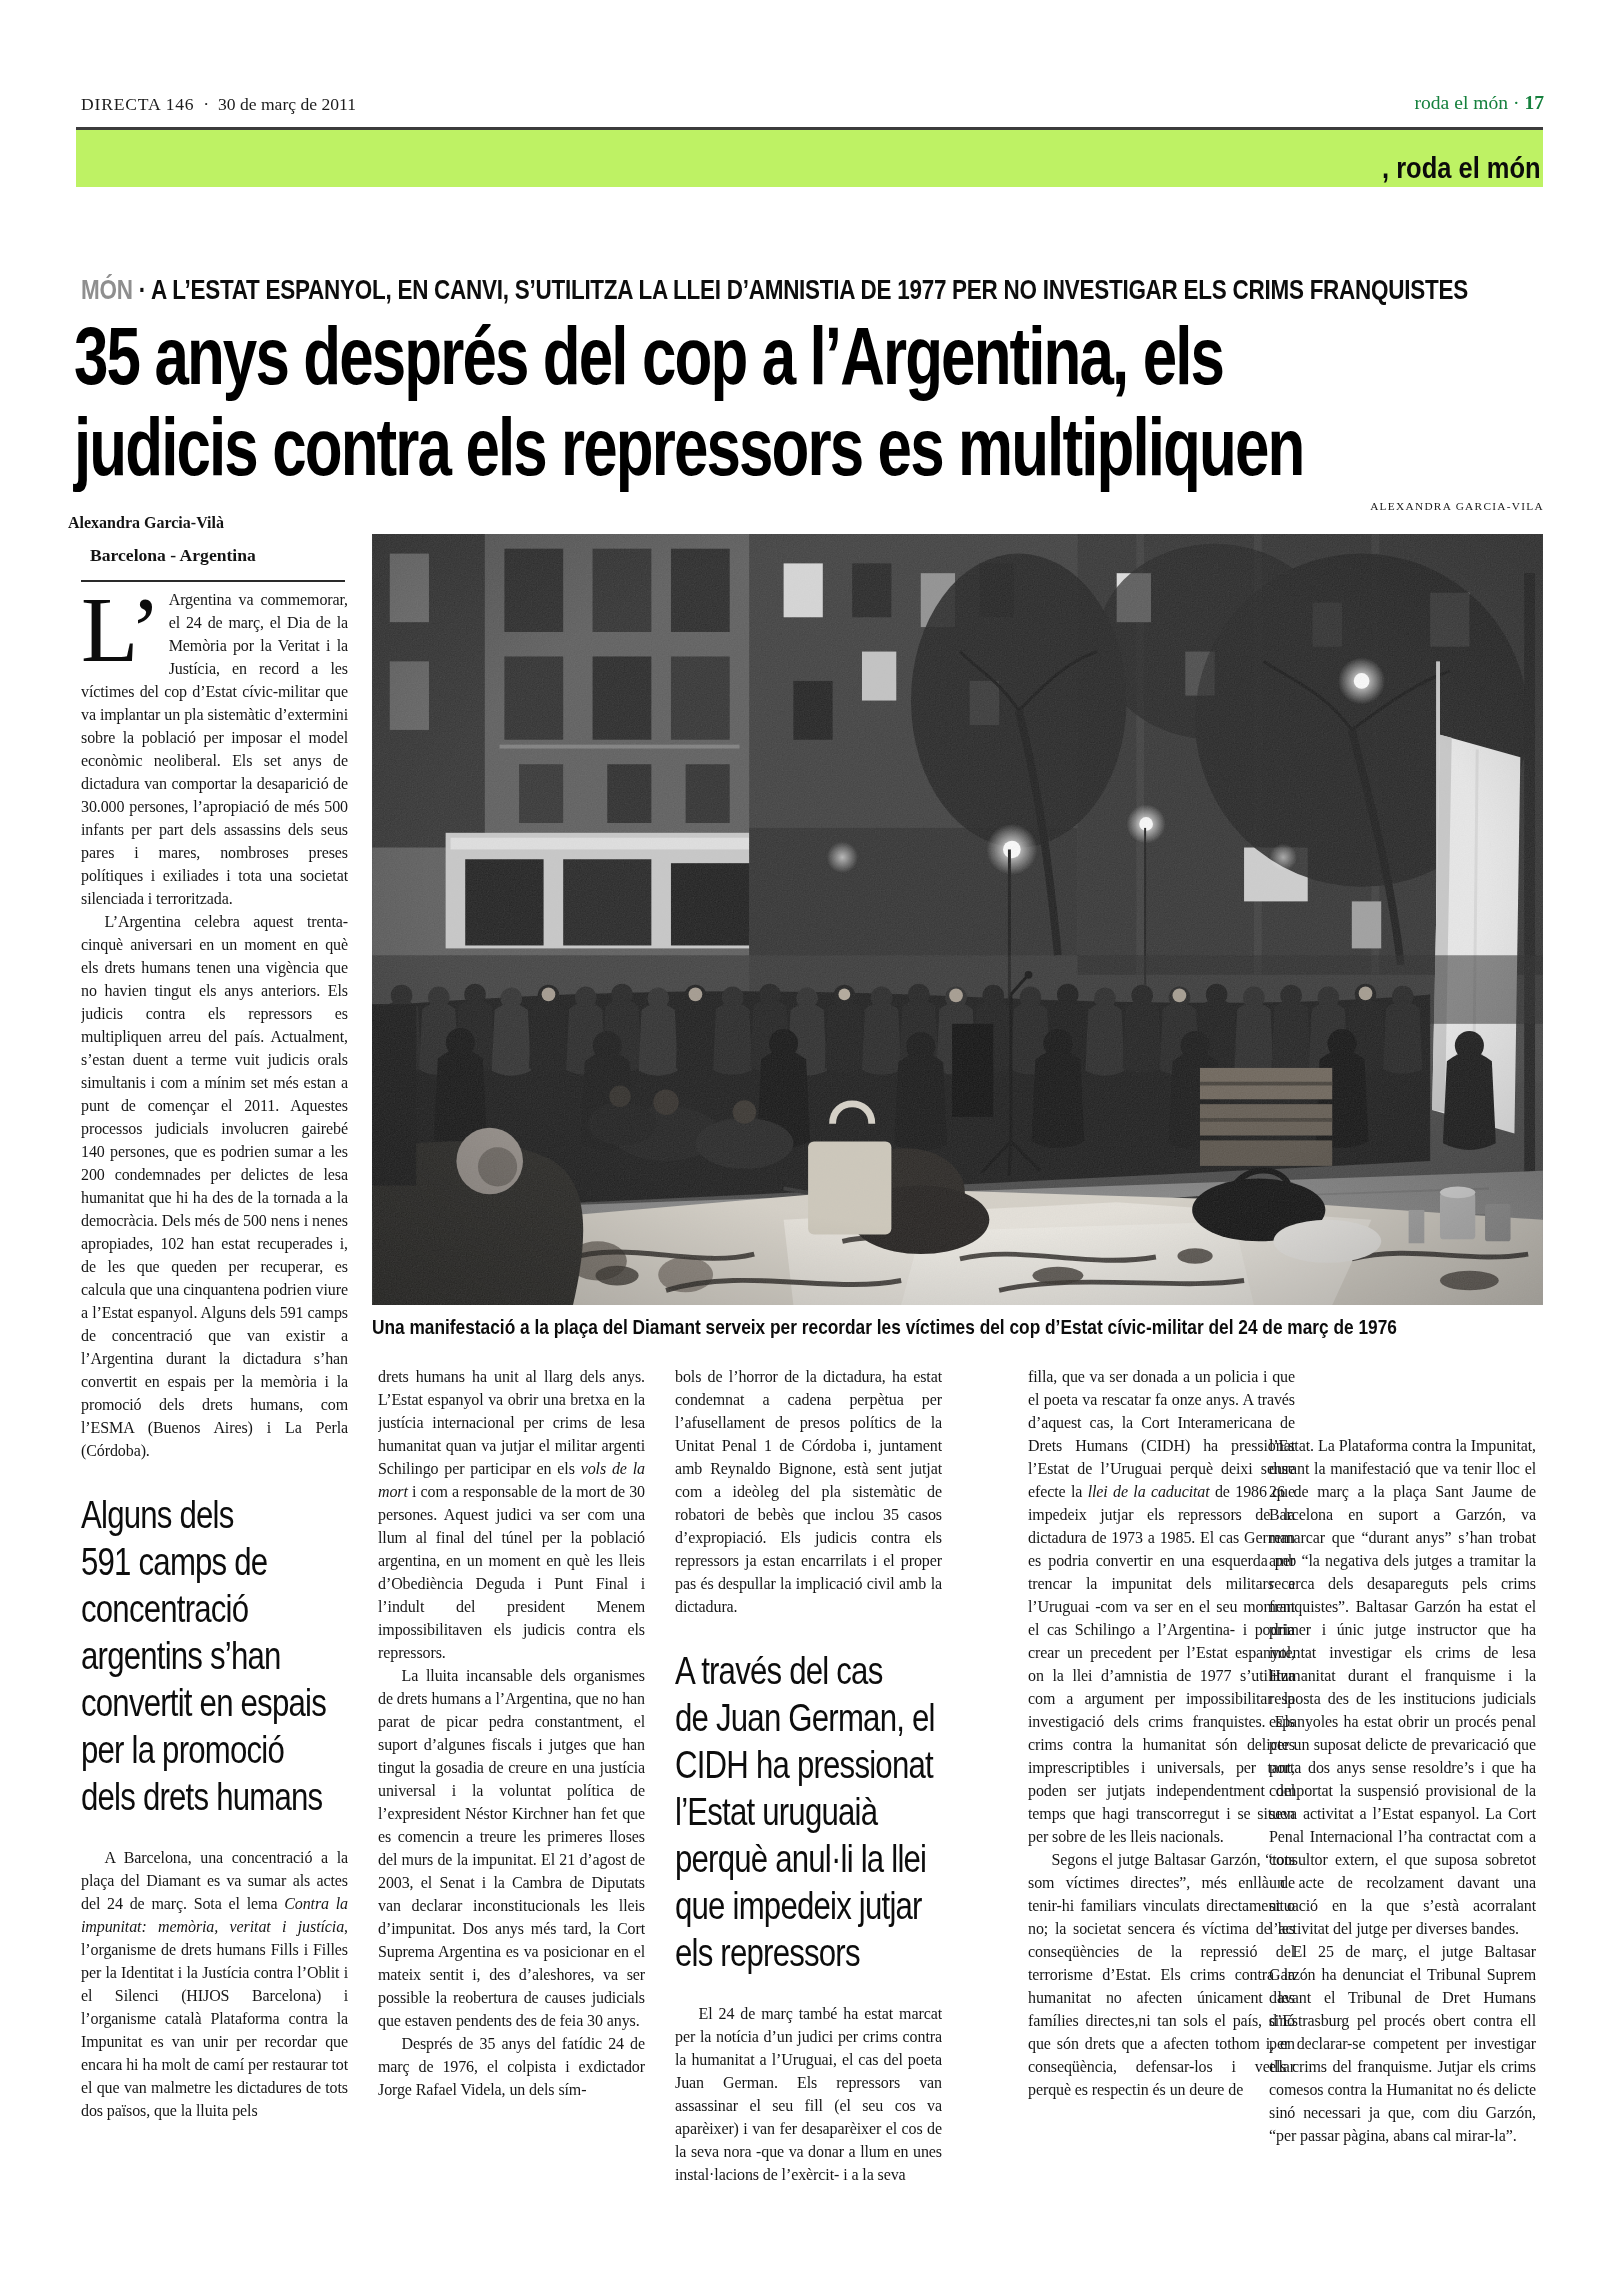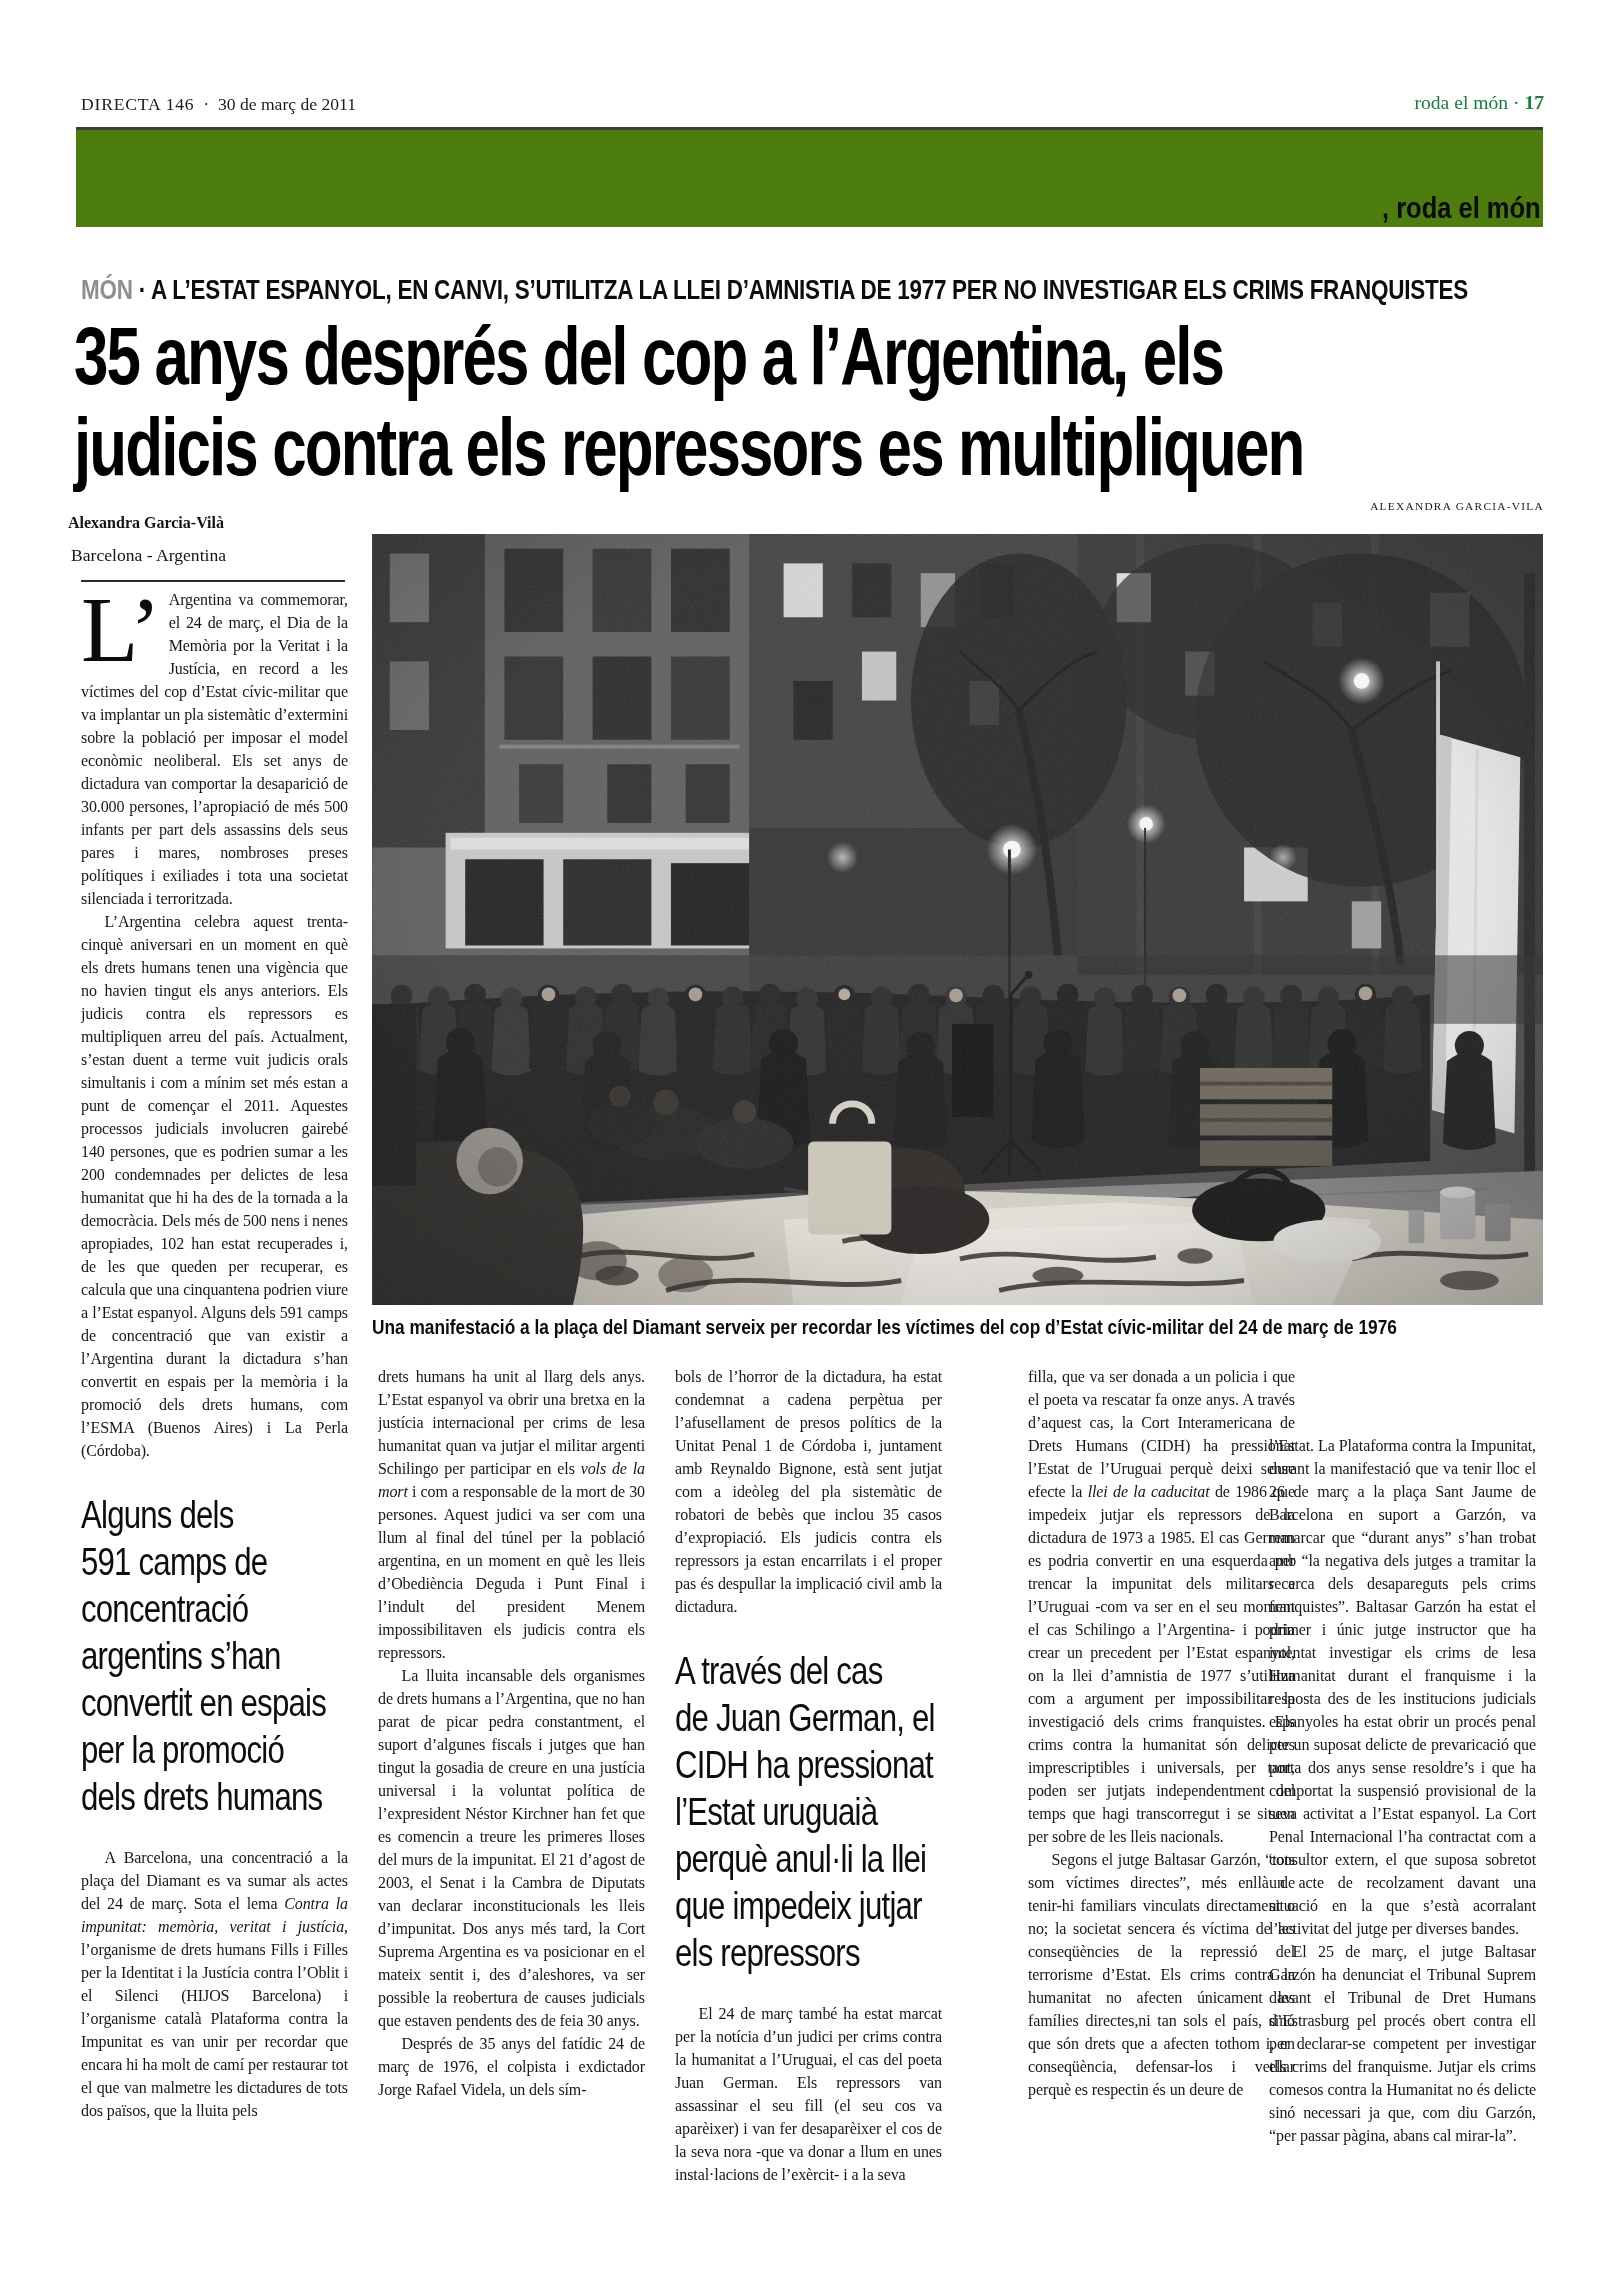--- a/index.html
+++ b/index.html
@@ -6,38 +6,38 @@
   .page { position:relative; width:1620px; height:2293px; background:#fff;
           font-family:"Liberation Serif", serif; color:#141414; overflow:hidden; }
   .abs { position:absolute; }
 
   
   .mast-left  { left:81px; top:94px; font-size:17.6px; color:#1c1c1c; }
   .mast-left .pub { letter-spacing:0.8px; }
   .mast-right { right:76px; top:92px; font-size:19.6px; color:#15803d; }
   .mast-right .pg { font-weight:bold; }
   .toprule { left:76px; top:127px; width:1467px; height:2.9px; background:#3c3c3c; }
-  .band { left:76px; top:130px; width:1467px; height:97px; background:#4d7c0f; }
+  .band { left:76px; top:130px; width:1467px; height:57px; background:#bef264; }
   .band-label { position:absolute; right:2px; bottom:2px; white-space:nowrap;
                 font-family:"Liberation Sans",sans-serif; font-weight:bold; font-size:30px;
                 color:#0b0b0b; transform:scaleX(.85); transform-origin:100% 100%; }
 
   
   .kicker { left:81px; top:274px; white-space:nowrap; font-family:"Liberation Sans",sans-serif;
             font-weight:bold; font-size:27.4px; color:#0d0d0d; transform:scaleX(.82);
             transform-origin:0 0; letter-spacing:-0.3px; }
   .kicker .tag { color:#8f8f8f; }
   .headline { left:74px; top:310px; width:1950px; transform:scaleX(.755); transform-origin:0 0;
               font-family:"Liberation Sans",sans-serif; font-weight:bold; font-size:82px;
               line-height:91px; color:#000; letter-spacing:-2.5px; }
   .headline div { white-space:nowrap; }
 
   
   .byl-author { left:68px; top:514px; font-size:16px; font-weight:bold; }
-  .byl-loc    { left:71px; top:545px; font-size:17.6px; }
+  .byl-loc    { left:90px; top:545px; font-size:17.6px;font-weight:bold; }
   .byl-rule   { left:81px; top:580px; width:264px; height:2px; background:#2a2a2a; }
 
   
   .credit { right:76px; top:500px; font-size:11.3px; font-weight:normal; letter-spacing:1.3px; color:#1a1a1a; }
   .photo  { left:372px; top:534px; width:1171px; height:771px; background:#444; overflow:hidden; }
   .caption { left:372px; top:1315px; white-space:nowrap; font-family:"Liberation Sans",sans-serif;
              font-weight:bold; font-size:20.6px; color:#0c0c0c; transform:scaleX(.84); transform-origin:0 0; }
 
   
   .bodycol { position:absolute; width:267px; font-size:16px; line-height:23px;

